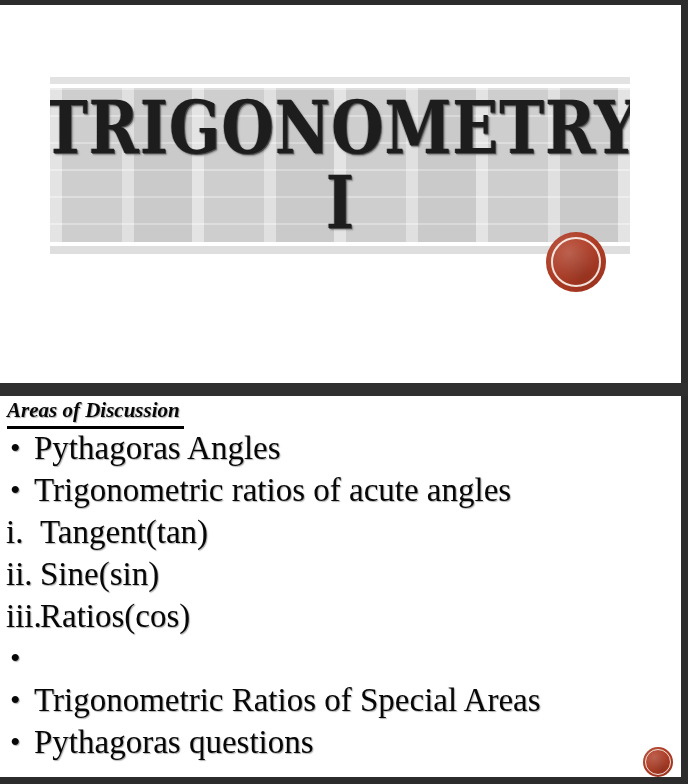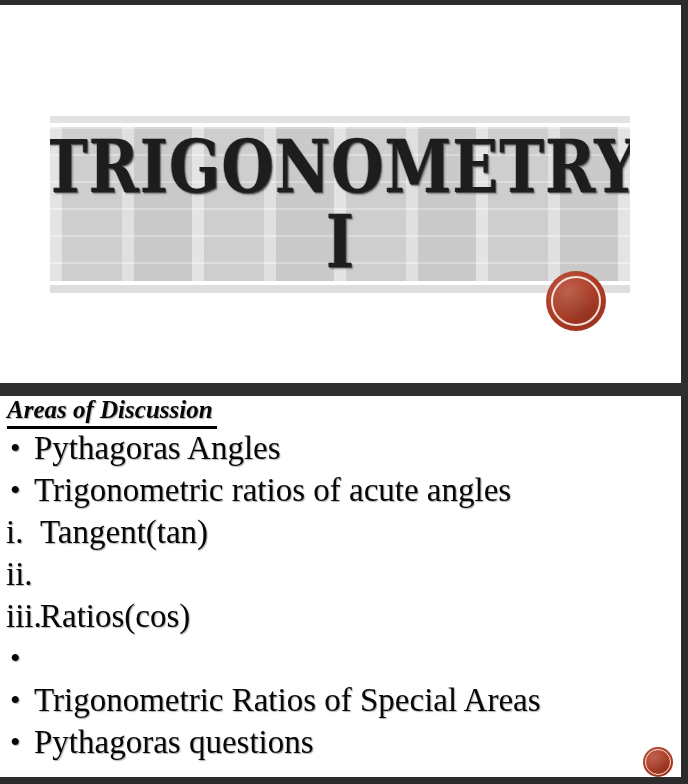--- a/index.html
+++ b/index.html
@@ -8,21 +8,21 @@
     overflow:hidden;font-family:"Liberation Serif", serif;
   }
   
   .bar-top{position:absolute;top:0;left:0;width:688px;height:5px;background:#2c2c2c;}
   .bar-right{position:absolute;top:0;right:0;width:7px;height:784px;background:#2c2c2c;}
   .bar-bottom{position:absolute;bottom:0;left:0;width:688px;height:7px;background:#2c2c2c;}
   .divider{position:absolute;top:383px;left:0;width:688px;height:13px;background:#2f2f2f;}
 
   
   .slide1{position:absolute;top:5px;left:0;width:681px;height:378px;background:#fff;}
-  .banner{position:absolute;left:50px;top:72px;width:580px;margin-top:39px;}
+  .banner{position:absolute;left:50px;top:72px;width:580px;}
   .banner-strip{width:100%;background:#e2e2e2;}
   .banner-strip.top{height:7px;margin-bottom:4px;}
   .banner-strip.bottom{height:8px;margin-top:4px;background:#dedede;}
   .banner-main{
     height:154px;background-color:#d8d8d8;
     background-image:
       repeating-linear-gradient(90deg, rgba(255,255,255,0.38) 0 12px, rgba(0,0,0,0.025) 12px 72px, rgba(255,255,255,0.30) 72px 84px, rgba(0,0,0,0.045) 84px 142px),
       repeating-linear-gradient(180deg, rgba(255,255,255,0.28) 0 2px, rgba(0,0,0,0.022) 2px 27px);
     display:flex;flex-direction:column;align-items:center;justify-content:center;
     overflow:hidden;
@@ -46,21 +46,21 @@
   .stamp::after{content:"";position:absolute;border-radius:50%;border-style:solid;border-color:rgba(250,246,240,0.9);}
   .stamp.big{left:496px;top:155px;width:60px;height:60px;}
   .stamp.big::after{inset:5px;border-width:2.5px;}
   .stamp.small{left:643px;top:747px;width:30px;height:30px;}
   .stamp.small::after{inset:2px;border-width:1.5px;}
 
   
   .slide2{position:absolute;top:396px;left:0;width:681px;height:381px;background:#fff;color:#070707;}
   .heading{
     position:absolute;left:7px;top:-1px;margin:0;
-    font-size:25px;line-height:30px;font-weight:700;font-style:italic;
+    font-size:21px;line-height:30px;font-weight:700;font-style:italic;
     border-bottom:3.5px solid #000;padding:0 4px 1px 0;display:inline-block;
     text-shadow:1px 1px 1px rgba(110,110,110,0.55);
   }
   .list{position:absolute;left:0;top:31px;width:674px;}
   .row{display:flex;font-size:33px;line-height:42px;white-space:nowrap;
     text-shadow:1px 1px 1px rgba(110,110,110,0.55);}
   .row .marker{flex:0 0 auto;display:inline-block;}
   .row.bullet{padding-left:10px;}
   .row.bullet .marker{width:24px;font-size:30px;}
   .row.roman{padding-left:6px;}
@@ -100,20 +100,21 @@
       <div class="row bullet">
         <span class="marker">•</span>
         <span class="text">Trigonometric ratios of acute angles</span>
       </div>
       <div class="row roman">
         <span class="marker">i.</span>
         <span class="text">Tangent(tan)</span>
       </div>
       <div class="row roman">
         <span class="marker">ii.</span>
+        <span class="text">Sine(sin)</span>
       </div>
       <div class="row roman">
         <span class="marker">iii.</span>
         <span class="text">Ratios(cos)</span>
       </div>
       <div class="row bullet">
         <span class="marker">•</span>
       </div>
       <div class="row bullet">
         <span class="marker">•</span>

